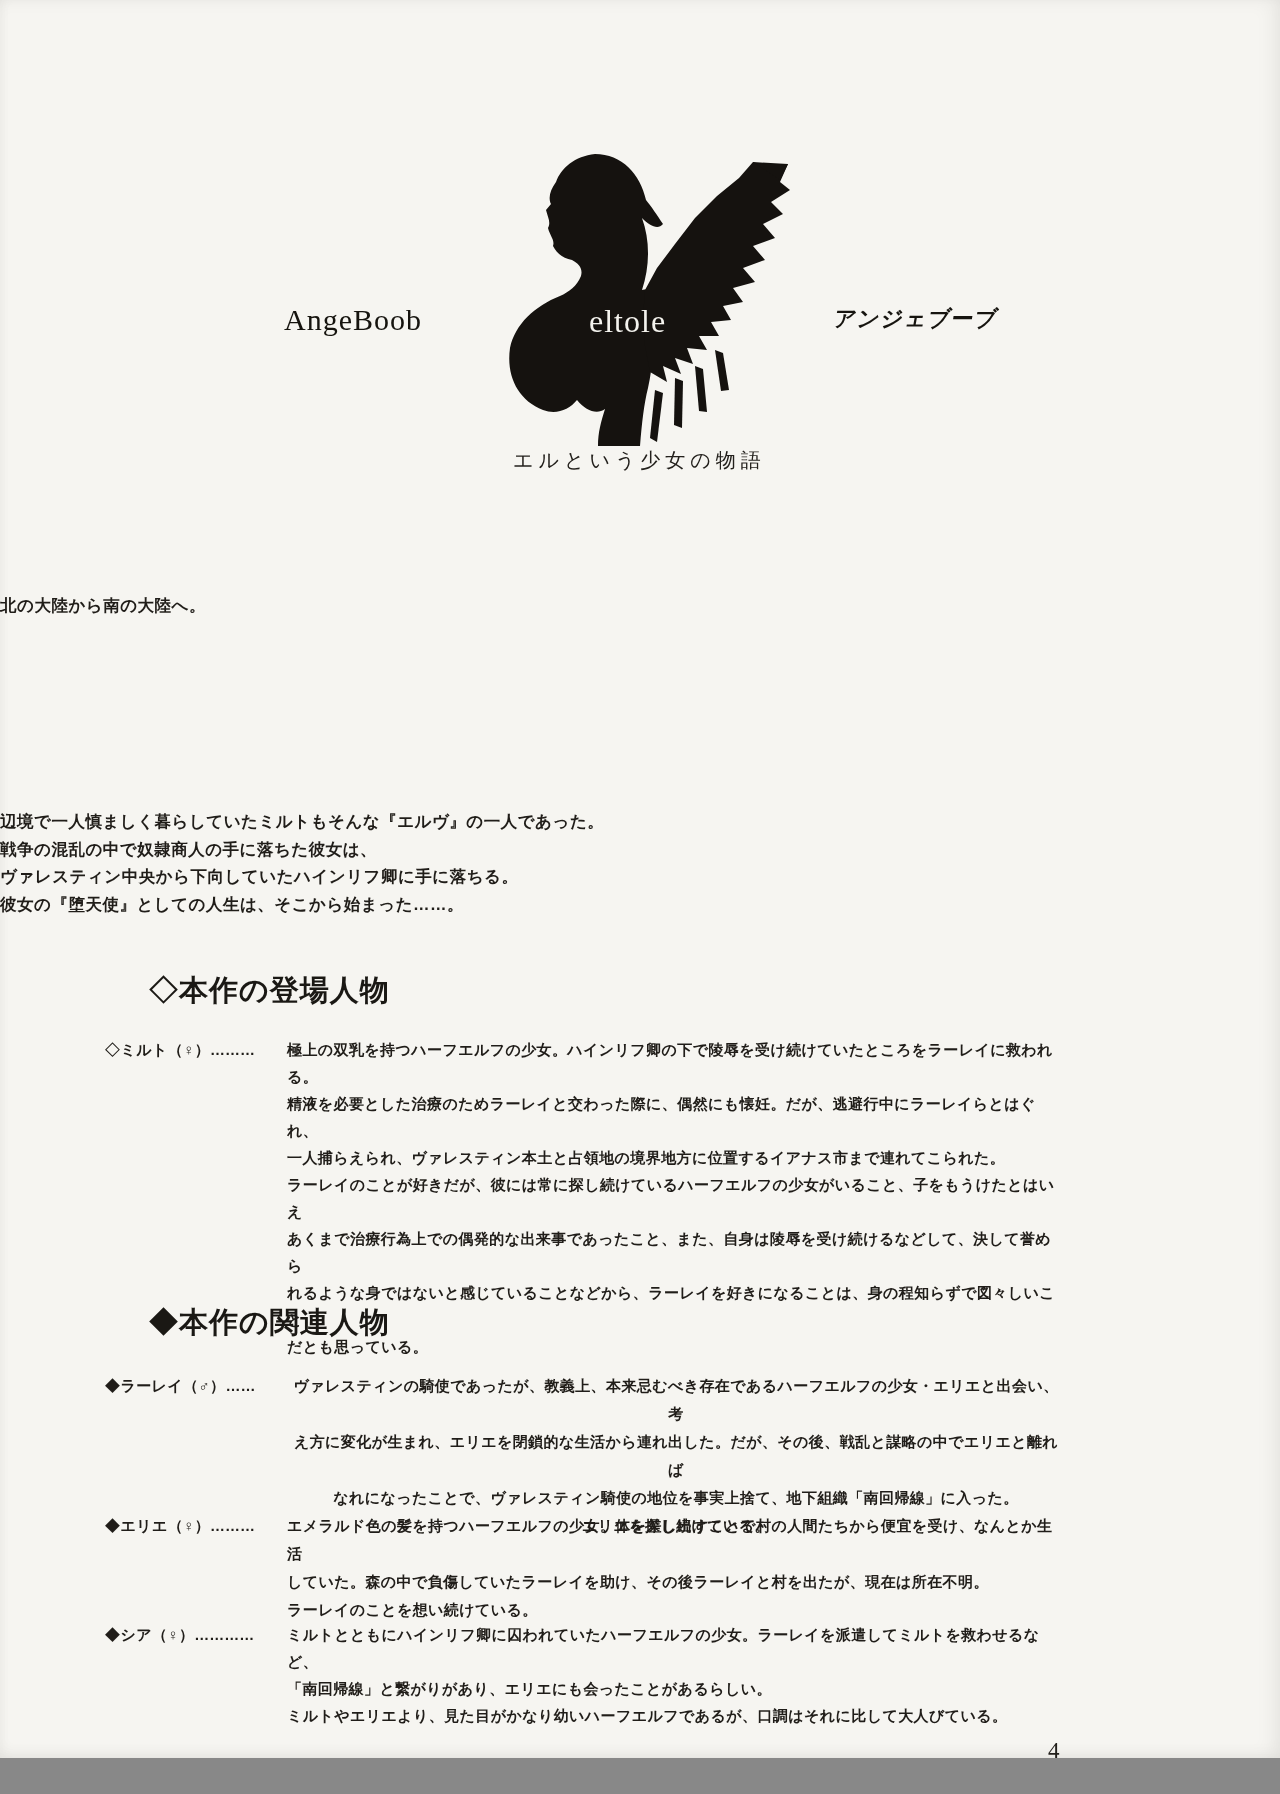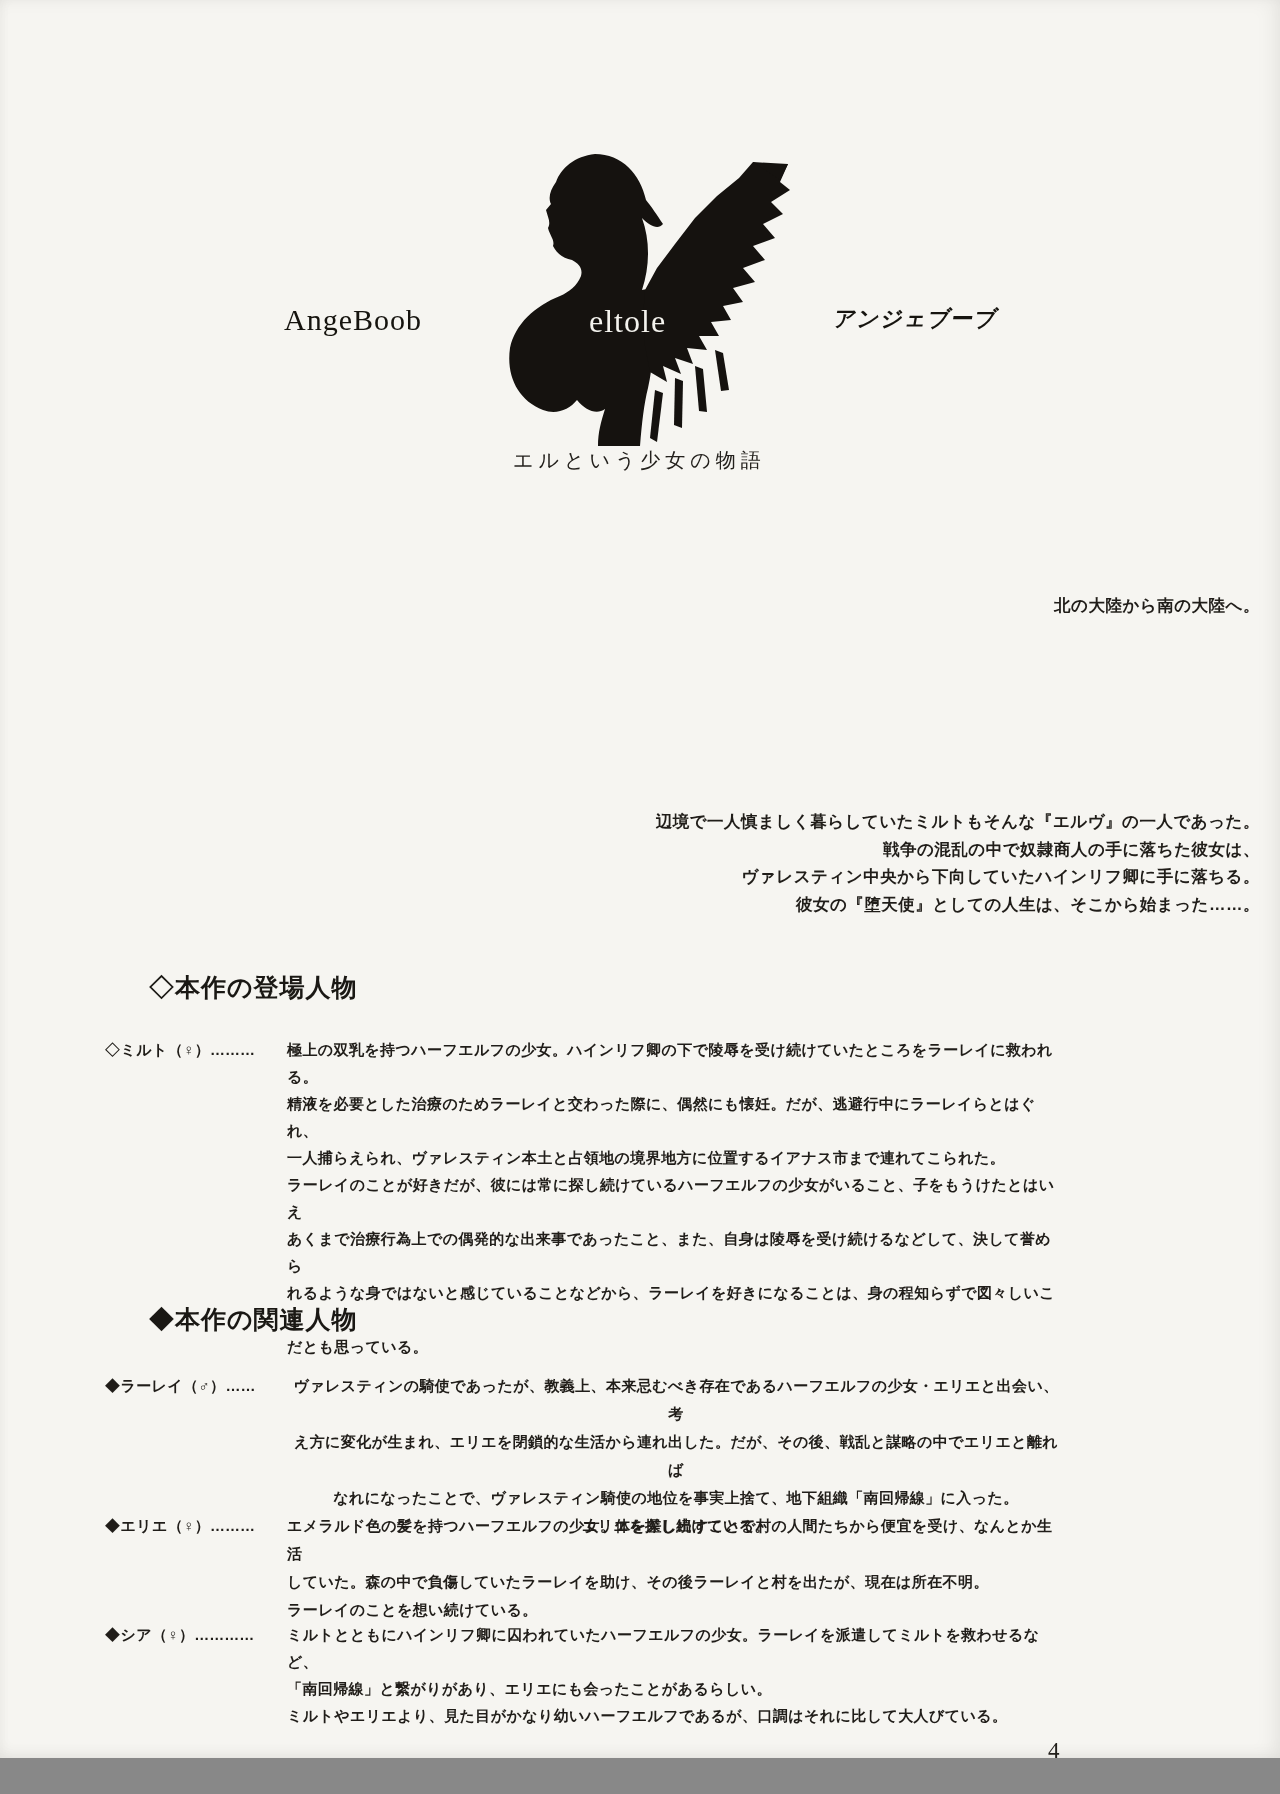--- a/index.html
+++ b/index.html
@@ -38,33 +38,33 @@
     transform:skewX(-10deg);color:#16140f;
   }
   .series-subtitle{
     position:absolute;left:504px;top:447px;
     font-size:20px;font-weight:500;letter-spacing:5px;color:#23201c;margin-left:9px;
   }
 
   
   .prologue-para{
     position:absolute;left:0;width:1260px;
-    text-align:right;
+    text-align:left;
     font-size:16.5px;font-weight:600;letter-spacing:0.5px;
     line-height:27.5px;color:#201d19;
     margin:0;
   }
   .p1{top:592px;}
   .p2{top:635px;}
   .p3{top:808px;}
 
   
   .section-heading{
     position:absolute;left:149px;
-    font-size:25px;font-weight:700;letter-spacing:1px;color:#1a1814;
+    font-size:29px;font-weight:700;letter-spacing:1px;color:#1a1814;
     margin:0;
   }
   .h-cast{top:971px;}
   .h-related{top:1303px;}
 
   
   .entry{
     position:absolute;left:105px;width:960px;
     font-size:15px;font-weight:600;letter-spacing:0.4px;color:#201d19;
   }

